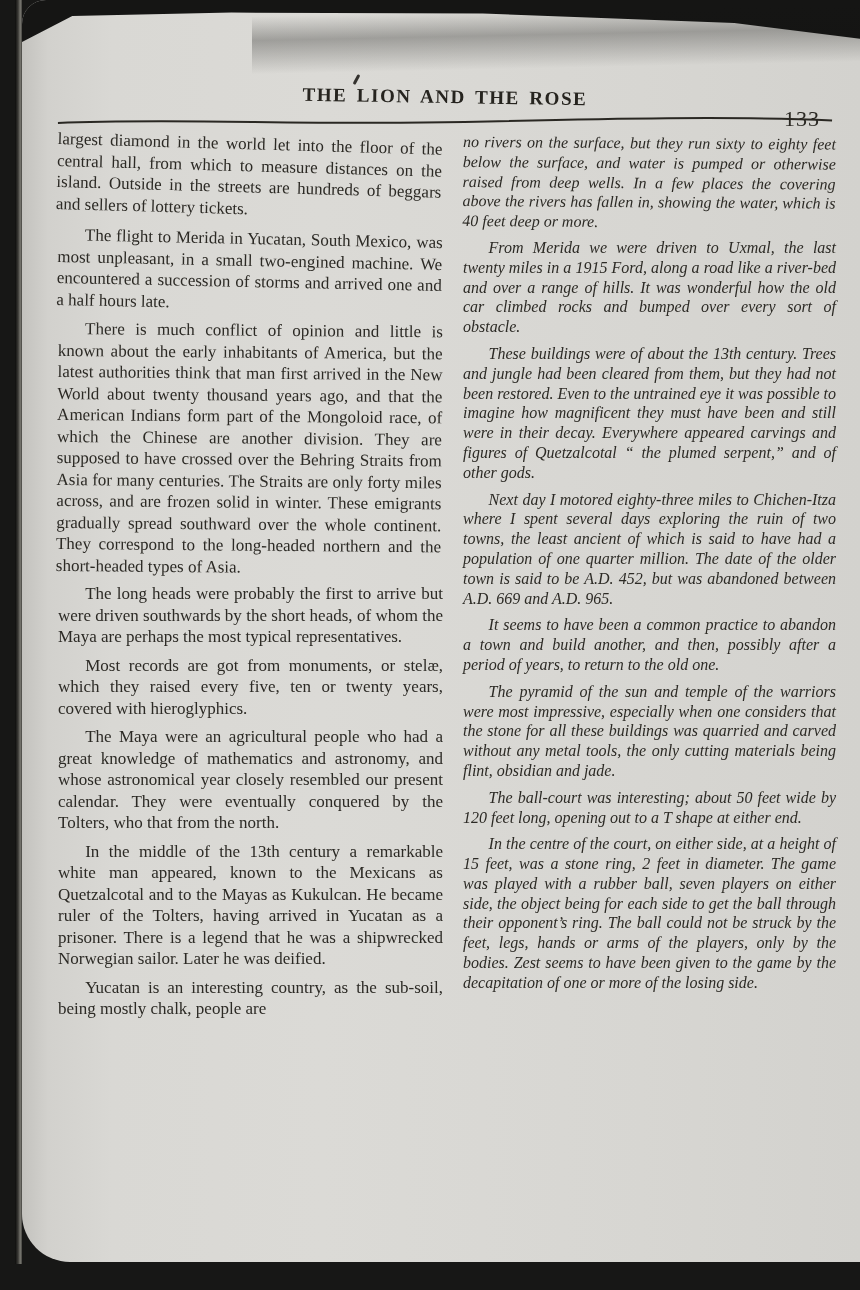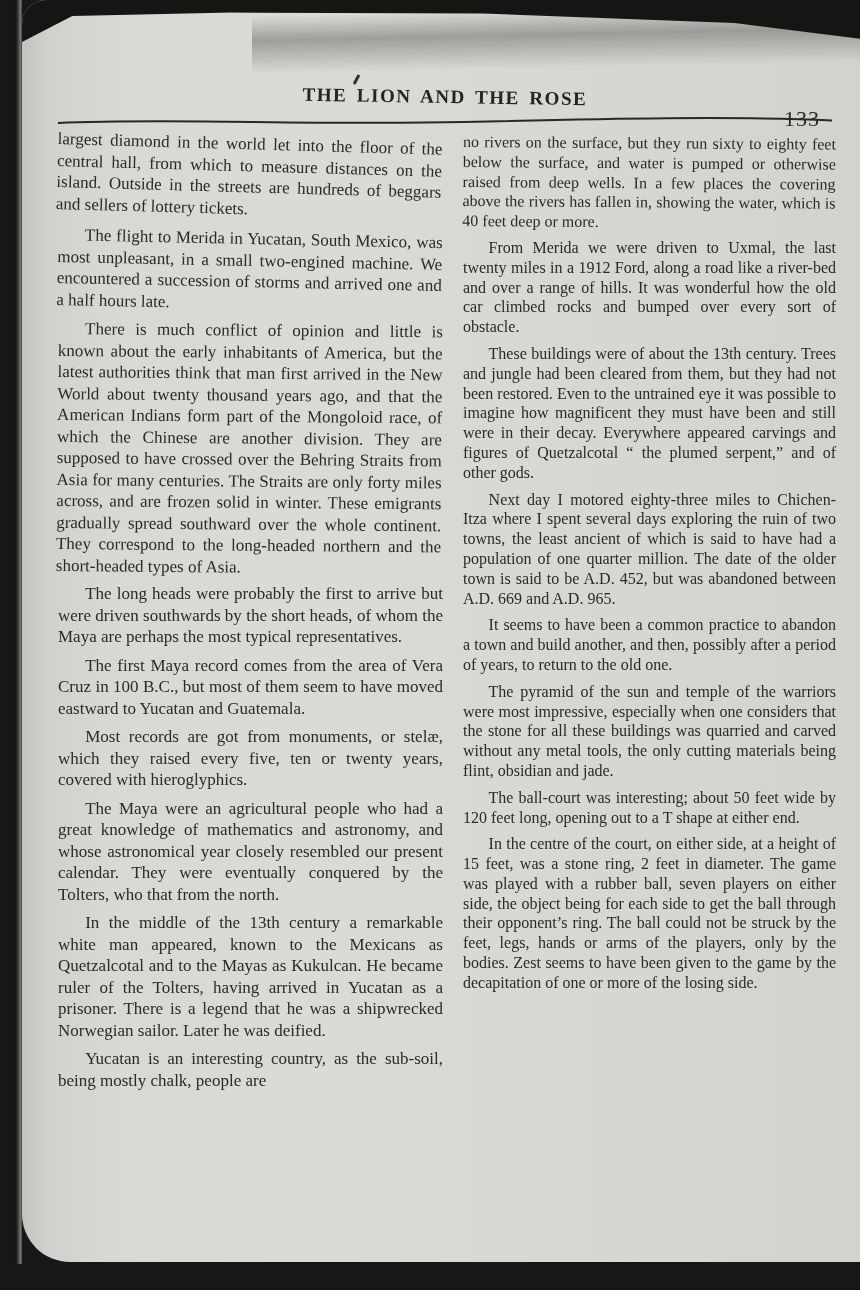--- a/index.html
+++ b/index.html
@@ -48,21 +48,21 @@
   }
   .rule{position:absolute;left:0;right:0;top:28px;width:100%;height:14px;}
   .cols{
     position:absolute;top:128px;left:36px;right:24px;bottom:0;
     display:flex;gap:20px;
   }
   .col{color:#2c2a25;text-align:justify;}
   .col p{margin:0 0 7px 0;text-indent:1.6em;}
   .col p.noindent{text-indent:0;}
   .col.left{width:386px;font-size:17px;line-height:21.5px;}
-  .col.right{width:374px;font-size:16px;line-height:19.8px;padding-top:4px;}
+  .col.right{width:374px;font-size:16px;line-height:19.8px;padding-top:4px;font-style:italic;}
   .t16{transform:rotate(1.6deg);transform-origin:0 0;}
   .t12{transform:rotate(1.2deg);transform-origin:0 0;margin-top:10px !important;}
   .t05{transform:rotate(0.5deg);transform-origin:0 0;margin-top:8px !important;}
   .t03{transform:rotate(0.4deg);transform-origin:0 0;}
 </style>
 </head>
 <body>
 
 <div class="stage">
   <div class="binding-line"></div>
@@ -79,29 +79,28 @@
         <path d="M2,9 C120,3.5 250,11.5 420,8 C570,4.5 700,2 798,6.5" fill="none" stroke="#2a2823" stroke-width="2"></path>
       </svg>
     </div>
 
     <div class="cols">
       <div class="col left">
         <p class="noindent t16">largest diamond in the world let into the floor of the central hall, from which to measure distances on the island.  Outside in the streets are hundreds of beggars and sellers of lottery tickets.</p>
         <p class="t12">The flight to Merida in Yucatan, South Mexico, was most unpleasant, in a small two-engined machine.  We encountered a succession of storms and arrived one and a half hours late.</p>
         <p class="t05">There is much conflict of opinion and little is known about the early inhabitants of America, but the latest authorities think that man first arrived in the New World about twenty thousand years ago, and that the American Indians form part of the Mongoloid race, of which the Chinese are another division.  They are supposed to have crossed over the Behring Straits from Asia for many centuries. The Straits are only forty miles across, and are frozen solid in winter.  These emigrants gradually spread southward over the whole continent.  They correspond to the long-headed northern and the short-headed types of Asia.</p>
         <p>The long heads were probably the first to arrive but were driven southwards by the short heads, of whom the Maya are perhaps the most typical representatives.</p>
-        <p>The first Maya record comes from the area of Vera Cruz in 100 B.C., but most of them seem to have moved eastward to Yucatan and Guatemala.</p>
         <p>Most records are got from monuments, or stelæ, which they raised every five, ten or twenty years, covered with hieroglyphics.</p>
         <p>The Maya were an agricultural people who had a great knowledge of mathematics and astronomy, and whose astronomical year closely resembled our present calendar.  They were eventually conquered by the Tolters, who that from the north.</p>
         <p>In the middle of the 13th century a remarkable white man appeared, known to the Mexicans as Quetzalcotal and to the Mayas as Kukulcan.  He became ruler of the Tolters, having arrived in Yucatan as a prisoner.  There is a legend that he was a shipwrecked Norwegian sailor.  Later he was deified.</p>
         <p>Yucatan is an interesting country, as the sub-soil, being mostly chalk, people are</p>
       </div>
       <div class="col right">
         <p class="noindent t03">no rivers on the surface, but they run sixty to eighty feet below the surface, and water is pumped or otherwise raised from deep wells.  In a few places the covering above the rivers has fallen in, showing the water, which is 40 feet deep or more.</p>
-        <p>From Merida we were driven to Uxmal, the last twenty miles in a 1912 Ford, along a road like a river-bed and over a range of hills.  It was wonderful how the old car climbed rocks and bumped over every sort of obstacle.</p>
+        <p>From Merida we were driven to Uxmal, the last twenty miles in a 1915 Ford, along a road like a river-bed and over a range of hills.  It was wonderful how the old car climbed rocks and bumped over every sort of obstacle.</p>
         <p>These buildings were of about the 13th century.  Trees and jungle had been cleared from them, but they had not been restored.  Even to the untrained eye it was possible to imagine how magnificent they must have been and still were in their decay.  Everywhere appeared carvings and figures of Quetzalcotal “ the plumed serpent,” and of other gods.</p>
         <p>Next day I motored eighty-three miles to Chichen-Itza where I spent several days exploring the ruin of two towns, the least ancient of which is said to have had a population of one quarter million. The date of the older town is said to be A.D. 452, but was abandoned between A.D. 669 and A.D. 965.</p>
         <p>It seems to have been a common practice to abandon a town and build another, and then, possibly after a period of years, to return to the old one.</p>
         <p>The pyramid of the sun and temple of the warriors were most impressive, especially when one considers that the stone for all these buildings was quarried and carved without any metal tools, the only cutting materials being flint, obsidian and jade.</p>
         <p>The ball-court was interesting; about 50 feet wide by 120 feet long, opening out to a T shape at either end.</p>
         <p>In the centre of the court, on either side, at a height of 15 feet, was a stone ring, 2 feet in diameter.  The game was played with a rubber ball, seven players on either side, the object being for each side to get the ball through their opponent’s ring.  The ball could not be struck by the feet, legs, hands or arms of the players, only by the bodies.  Zest seems to have been given to the game by the decapitation of one or more of the losing side.</p>
       </div>
     </div>
   </div>
 </div>

